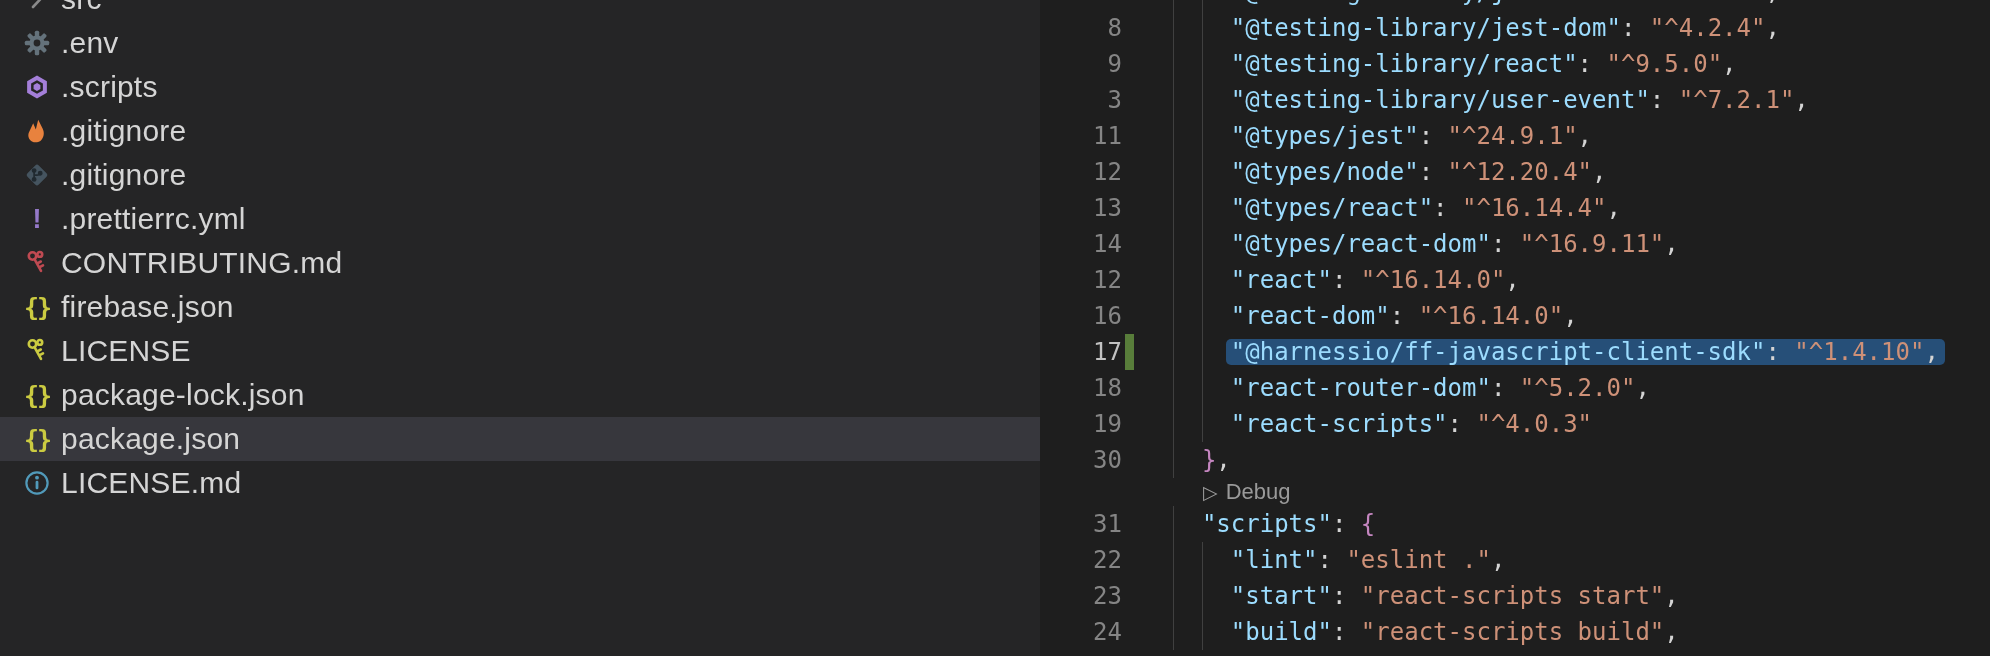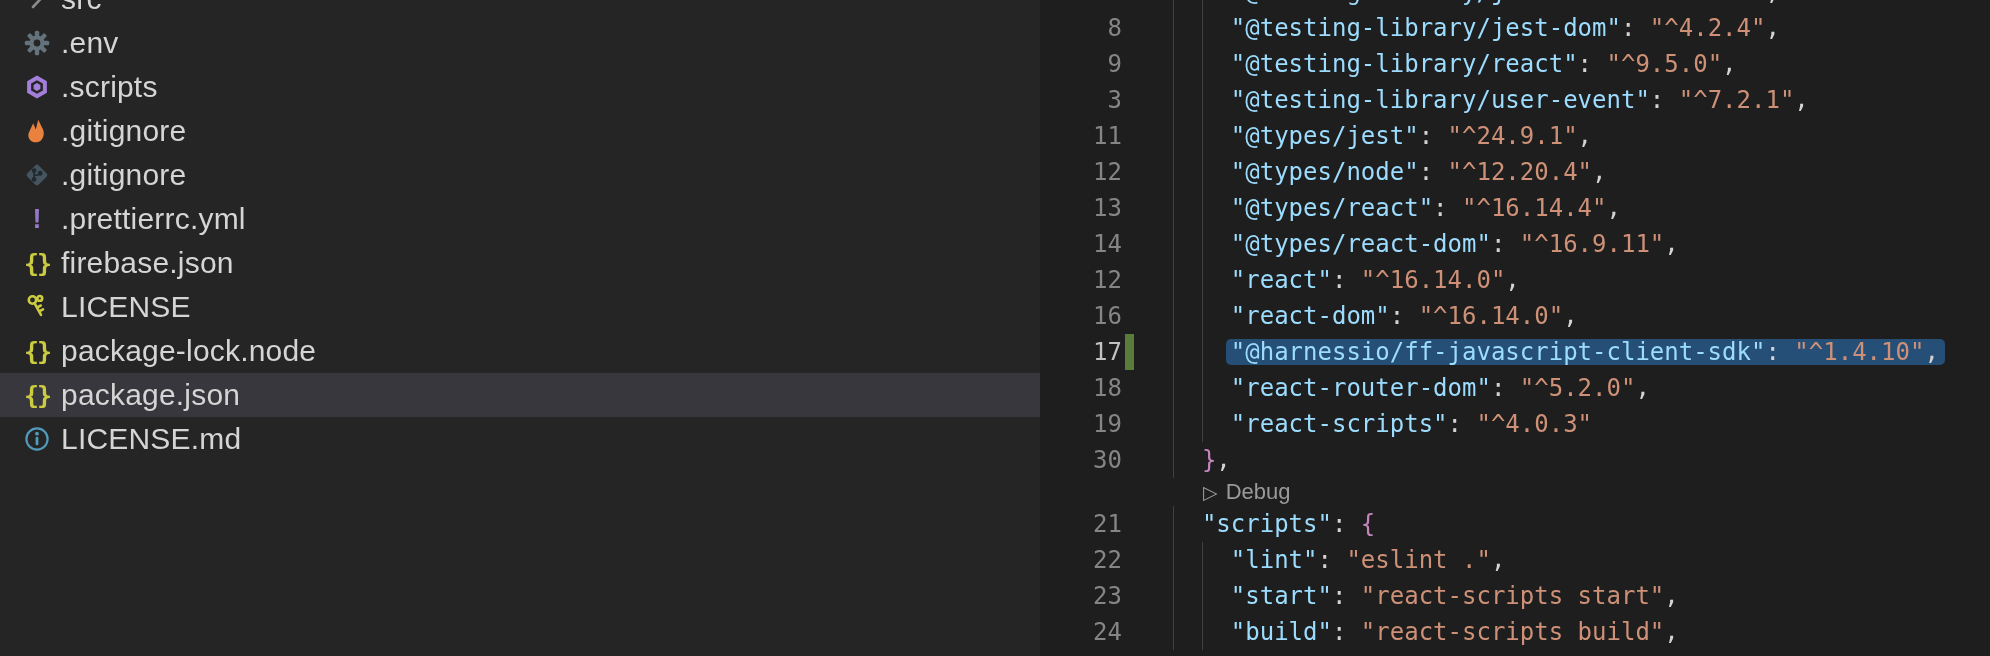--- a/index.html
+++ b/index.html
@@ -95,41 +95,53 @@
           <span class="file-label">.gitignore</span>
         </div>
         <div class="file-row">
           <span class="file-icon">
             <span style="font-size:27px;font-weight:bold;color:#9579c9;font-family:'Liberation Sans',sans-serif;">!</span>
           </span>
           <span class="file-label">.prettierrc.yml</span>
         </div>
         <div class="file-row">
           <span class="file-icon">
+            <svg width="30" height="30" viewBox="0 0 30 30">
+              <g fill="none" stroke="#bf4a52" stroke-width="2.6" stroke-linecap="round">
+                <circle cx="10.5" cy="8" r="3.7"></circle>
+                <path d="M12.5 11.2 L19 22.8 M17.2 19.4 L21 17.3 M15 15.6 L18.8 13.5"></path>
+                <circle cx="17.8" cy="6.4" r="2.4"></circle>
+              </g>
+            </svg>
+          </span>
+          <span class="file-label">CONTRIBUTING.md</span>
+        </div>
+        <div class="file-row">
+          <span class="file-icon">
             <span style="font-size:25px;font-weight:bold;color:#cbcb41;font-family:'DejaVu Sans Mono',monospace;letter-spacing:-2px;">{}</span>
           </span>
           <span class="file-label">firebase.json</span>
         </div>
         <div class="file-row">
           <span class="file-icon">
             <svg width="30" height="30" viewBox="0 0 30 30">
               <g fill="none" stroke="#cbcb41" stroke-width="2.6" stroke-linecap="round">
                 <circle cx="10.5" cy="8" r="3.7"></circle>
                 <path d="M12.5 11.2 L19 22.8 M17.2 19.4 L21 17.3 M15 15.6 L18.8 13.5"></path>
                 <circle cx="17.8" cy="6.4" r="2.4"></circle>
               </g>
             </svg>
           </span>
           <span class="file-label">LICENSE</span>
         </div>
         <div class="file-row">
           <span class="file-icon">
             <span style="font-size:25px;font-weight:bold;color:#cbcb41;font-family:'DejaVu Sans Mono',monospace;letter-spacing:-2px;">{}</span>
           </span>
-          <span class="file-label">package-lock.node</span>
+          <span class="file-label">package-lock.json</span>
         </div>
         <div class="file-row selected">
           <span class="file-icon">
             <span style="font-size:25px;font-weight:bold;color:#cbcb41;font-family:'DejaVu Sans Mono',monospace;letter-spacing:-2px;">{}</span>
           </span>
           <span class="file-label">package.json</span>
         </div>
         <div class="file-row">
           <span class="file-icon">
             <svg width="30" height="30" viewBox="0 0 30 30">
@@ -155,19 +167,19 @@
         <div class="code-row"><div class="gutter">12</div><div class="content"><span class="guide" style="left: 13px;"></span><span class="guide" style="left: 41.92px;"></span>    <span class="tok-k">"react"</span><span class="tok-p">: </span><span class="tok-v">"^16.14.0"</span><span class="tok-p">,</span></div></div>
         <div class="code-row"><div class="gutter">16</div><div class="content"><span class="guide" style="left: 13px;"></span><span class="guide" style="left: 41.92px;"></span>    <span class="tok-k">"react-dom"</span><span class="tok-p">: </span><span class="tok-v">"^16.14.0"</span><span class="tok-p">,</span></div></div>
         <div class="code-row active"><div class="gutter">17<span class="mod-bar"></span></div><div class="content"><span class="guide" style="left: 13px;"></span><span class="guide" style="left: 41.92px;"></span>    <span class="sel-wrap"><span class="tok-k">"@harnessio/ff-javascript-client-sdk"</span><span class="tok-p">: </span><span class="tok-v">"^1.4.10"</span><span class="tok-p">,</span></span></div></div>
         <div class="code-row"><div class="gutter">18</div><div class="content"><span class="guide" style="left: 13px;"></span><span class="guide" style="left: 41.92px;"></span>    <span class="tok-k">"react-router-dom"</span><span class="tok-p">: </span><span class="tok-v">"^5.2.0"</span><span class="tok-p">,</span></div></div>
         <div class="code-row"><div class="gutter">19</div><div class="content"><span class="guide" style="left: 13px;"></span><span class="guide" style="left: 41.92px;"></span>    <span class="tok-k">"react-scripts"</span><span class="tok-p">: </span><span class="tok-v">"^4.0.3"</span></div></div>
         <div class="code-row"><div class="gutter">30</div><div class="content"><span class="guide" style="left: 13px;"></span>  <span class="tok-b">}</span><span class="tok-p">,</span></div></div>
         <div class="lens-row">
           <div class="gutter"></div>
           <span class="lens"><span class="tri">▷</span><span>Debug</span></span>
         </div>
-        <div class="code-row"><div class="gutter">21</div><div class="content"><span class="guide" style="left: 13px;"></span>  <span class="tok-k">"scripts"</span><span class="tok-p">: </span><span class="tok-b">{</span></div></div>
+        <div class="code-row"><div class="gutter">31</div><div class="content"><span class="guide" style="left: 13px;"></span>  <span class="tok-k">"scripts"</span><span class="tok-p">: </span><span class="tok-b">{</span></div></div>
         <div class="code-row"><div class="gutter">22</div><div class="content"><span class="guide" style="left: 13px;"></span><span class="guide" style="left: 41.92px;"></span>    <span class="tok-k">"lint"</span><span class="tok-p">: </span><span class="tok-v">"eslint ."</span><span class="tok-p">,</span></div></div>
         <div class="code-row"><div class="gutter">23</div><div class="content"><span class="guide" style="left: 13px;"></span><span class="guide" style="left: 41.92px;"></span>    <span class="tok-k">"start"</span><span class="tok-p">: </span><span class="tok-v">"react-scripts start"</span><span class="tok-p">,</span></div></div>
         <div class="code-row"><div class="gutter">24</div><div class="content"><span class="guide" style="left: 13px;"></span><span class="guide" style="left: 41.92px;"></span>    <span class="tok-k">"build"</span><span class="tok-p">: </span><span class="tok-v">"react-scripts build"</span><span class="tok-p">,</span></div></div>
       </div>
   </div>
 </div>
 
 </body></html>

